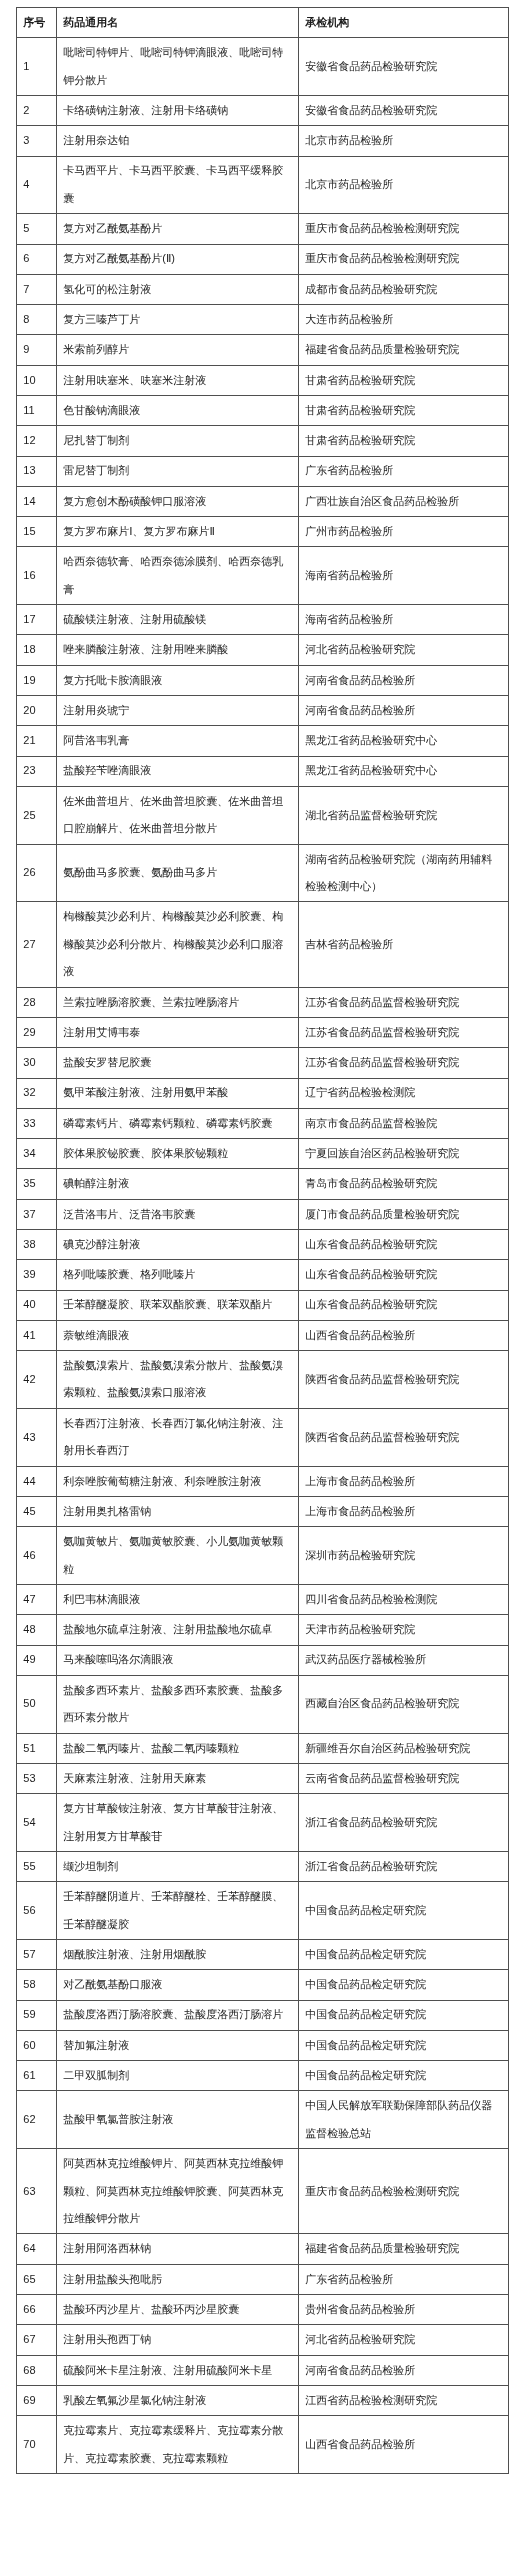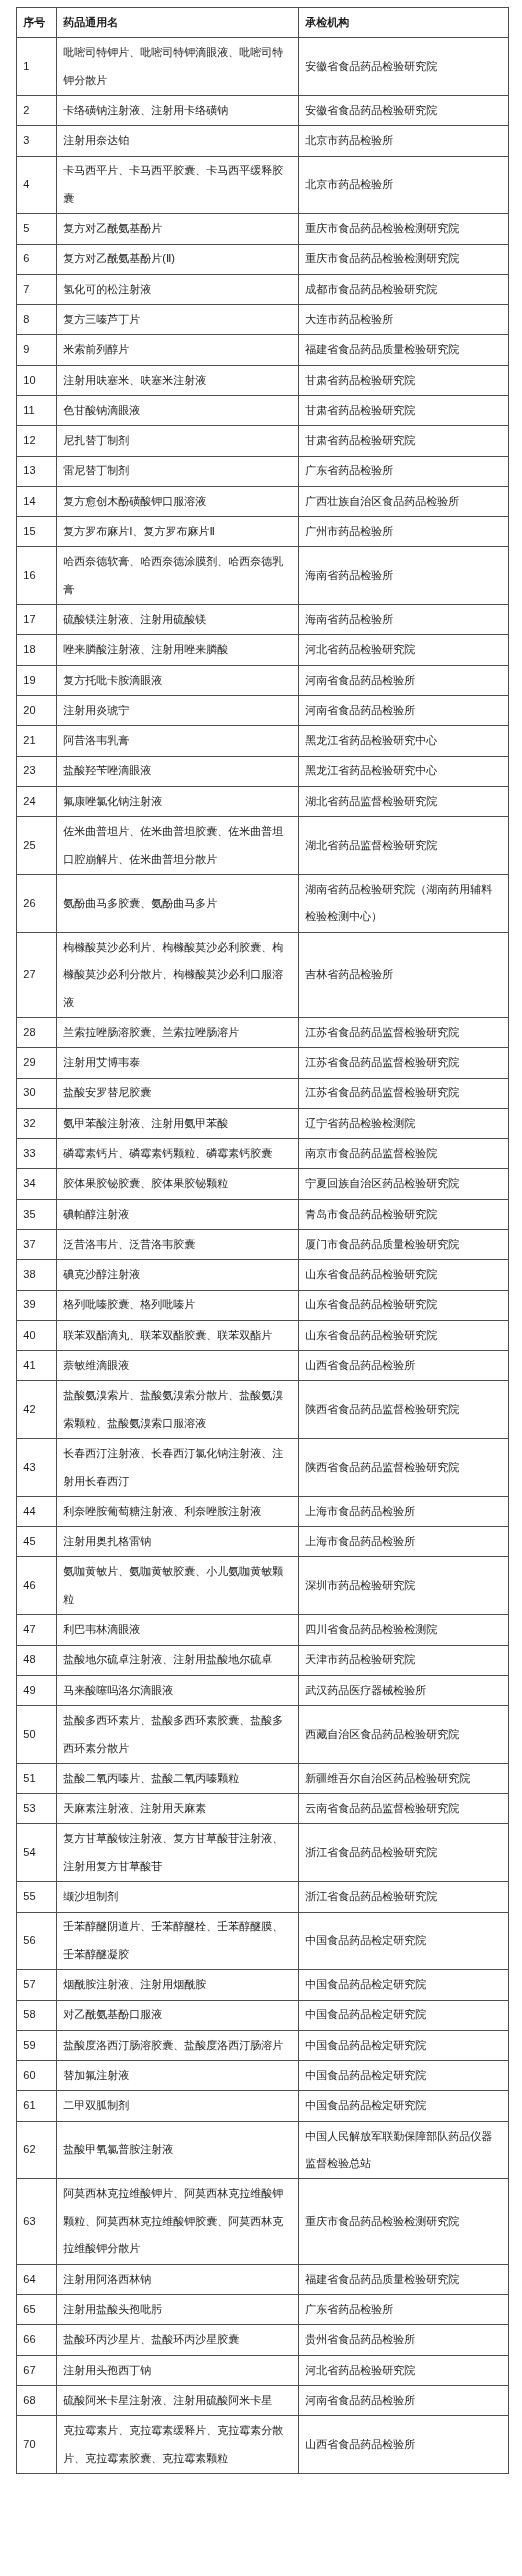--- a/index.html
+++ b/index.html
@@ -160,25 +160,20 @@
           <td>21</td>
           <td>阿昔洛韦乳膏</td>
           <td>黑龙江省药品检验研究中心</td>
         </tr>
         <tr>
           <td>23</td>
           <td>盐酸羟苄唑滴眼液</td>
           <td>黑龙江省药品检验研究中心</td>
         </tr>
         <tr>
-          <td>24</td>
-          <td>氟康唑氯化钠注射液</td>
-          <td>湖北省药品监督检验研究院</td>
-        </tr>
-        <tr>
           <td>25</td>
           <td>佐米曲普坦片、佐米曲普坦胶囊、佐米曲普坦口腔崩解片、佐米曲普坦分散片</td>
           <td>湖北省药品监督检验研究院</td>
         </tr>
         <tr>
           <td>26</td>
           <td>氨酚曲马多胶囊、氨酚曲马多片</td>
           <td>湖南省药品检验研究院（湖南药用辅料检验检测中心）</td>
         </tr>
         <tr>
@@ -231,21 +226,21 @@
           <td>碘克沙醇注射液</td>
           <td>山东省食品药品检验研究院</td>
         </tr>
         <tr>
           <td>39</td>
           <td>格列吡嗪胶囊、格列吡嗪片</td>
           <td>山东省食品药品检验研究院</td>
         </tr>
         <tr>
           <td>40</td>
-          <td>联苯双酯滴丸、联苯双酯胶囊、联苯双酯片</td>
+          <td>壬苯醇醚凝胶、联苯双酯胶囊、联苯双酯片</td>
           <td>山东省食品药品检验研究院</td>
         </tr>
         <tr>
           <td>41</td>
           <td>萘敏维滴眼液</td>
           <td>山西省食品药品检验所</td>
         </tr>
         <tr>
           <td>42</td>
           <td>盐酸氨溴索片、盐酸氨溴索分散片、盐酸氨溴索颗粒、盐酸氨溴索口服溶液</td>
@@ -368,20 +363,25 @@
         </tr>
         <tr>
           <td>67</td>
           <td>注射用头孢西丁钠</td>
           <td>河北省药品检验研究院</td>
         </tr>
         <tr>
           <td>68</td>
           <td>硫酸阿米卡星注射液、注射用硫酸阿米卡星</td>
           <td>河南省食品药品检验所</td>
+        </tr>
+        <tr>
+          <td>69</td>
+          <td>乳酸左氧氟沙星氯化钠注射液</td>
+          <td>江西省药品检验检测研究院</td>
         </tr>
         <tr>
           <td>70</td>
           <td>克拉霉素片、克拉霉素缓释片、克拉霉素分散片、克拉霉素胶囊、克拉霉素颗粒</td>
           <td>山西省食品药品检验所</td>
         </tr>
       </tbody>
   </table>
 </div>
 

